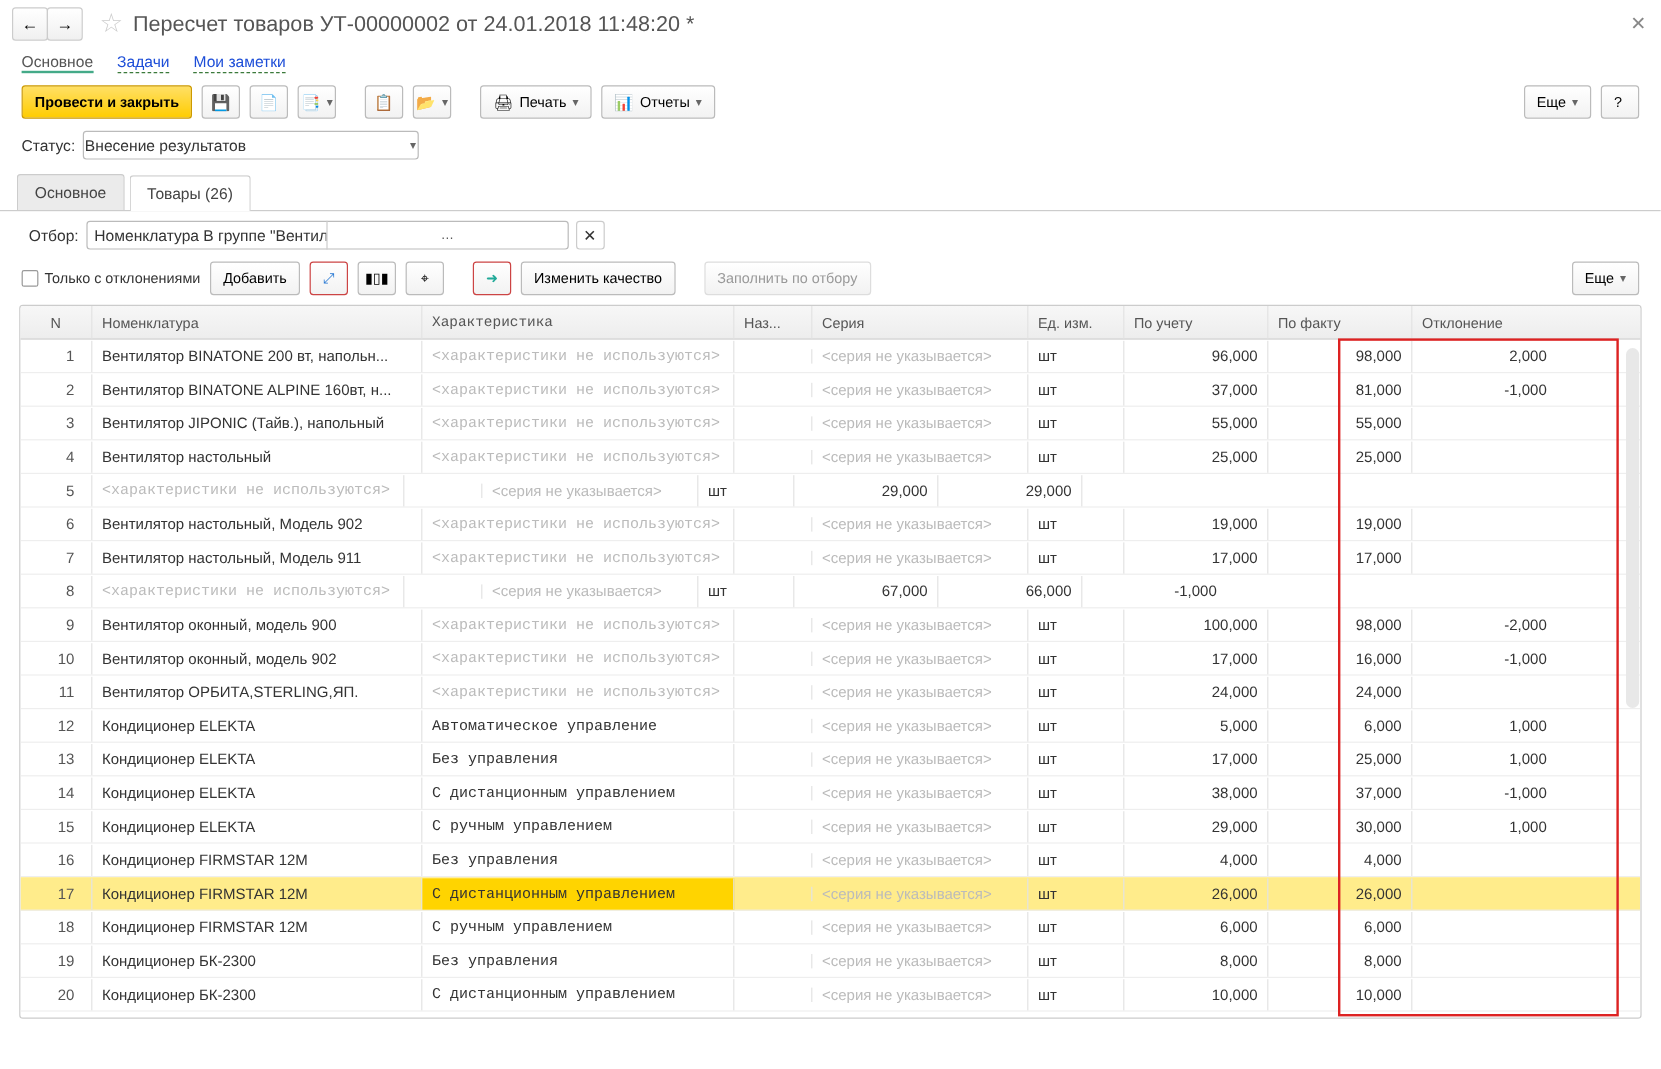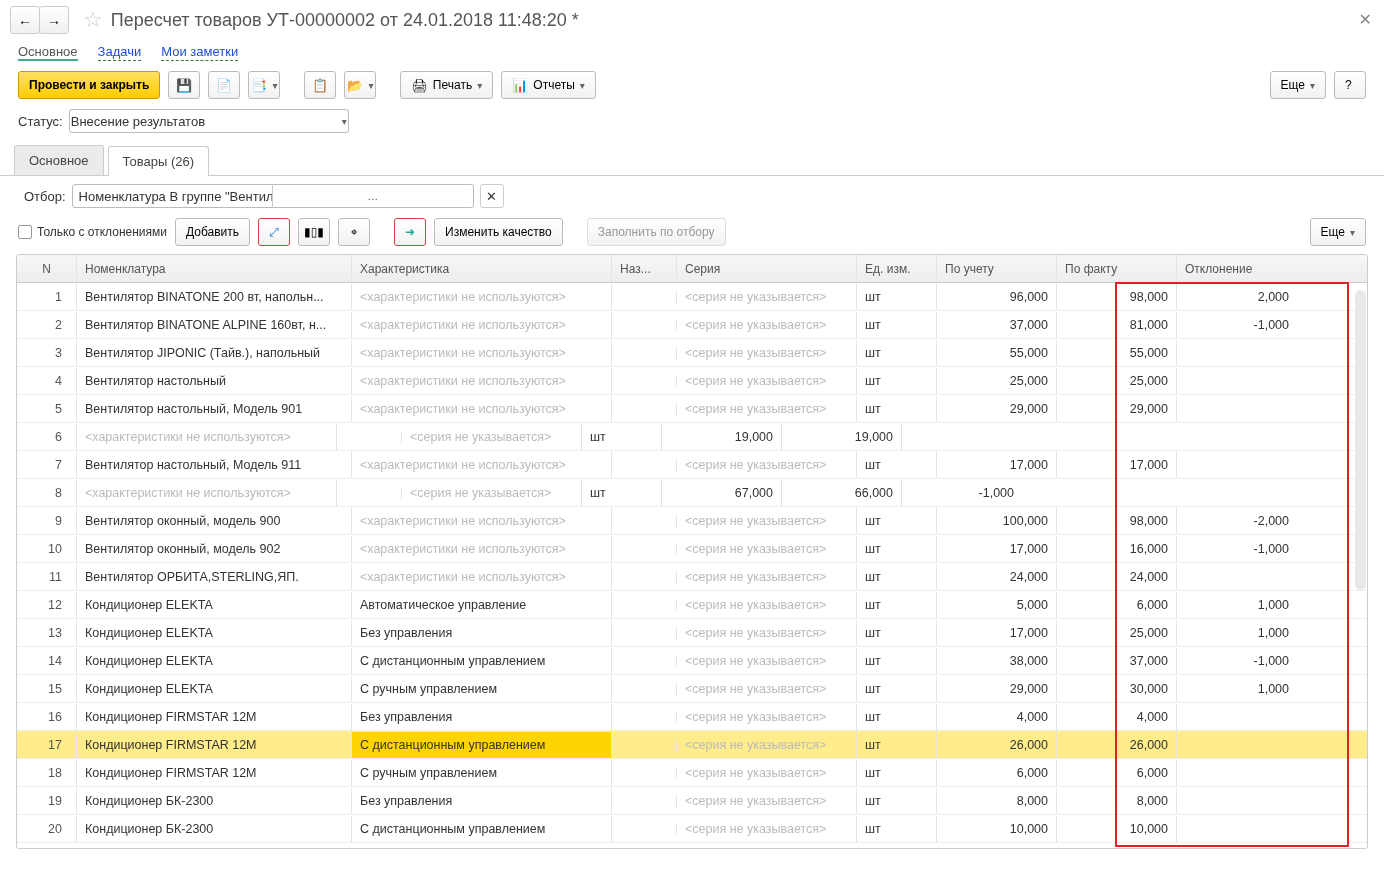--- a/index.html
+++ b/index.html
@@ -44,21 +44,21 @@
 .chk { width:14px; height:14px; border:1px solid #999; border-radius:2px; display:inline-block; vertical-align:middle; margin-right:5px;}
 .red-border { border-color:#c44 !important; }
 
 .table-wrap { margin:0 16px 8px; border:1px solid #ccc; height: 595px; overflow:hidden; position:relative; border-radius:3px; }
 .thead { display:flex; background:linear-gradient(#f7f7f7,#ededed); border-bottom:1px solid #ccc; height:28px; align-items:stretch; font-size:12px; color:#555;}
 .th, .td { border-right:1px solid #e3e3e3; padding:6px 8px; overflow:hidden; white-space:nowrap; text-overflow:ellipsis;}
 .th { display:flex; align-items:center; }
 .th:last-child, .td:last-child { border-right:none;}
 .c-n { width:60px; text-align:center; justify-content:center;}
 .c-name { width:275px; }
-.c-char { width:260px; }
+.c-char { width:260px;font-family:Liberation Mono, monospace; }
 .c-alt { width:65px; }
 .c-series { width:180px; }
 .c-unit { width:80px; }
 .c-acc { width:120px; text-align:right; }
 .c-fact { width:120px; text-align:right; }
 .c-dev { width:120px; text-align:right; }
 .tbody { overflow-y:auto; height:566px; }
 .tr { display:flex; height:28px; border-bottom:1px solid #eee; font-size:12.5px; align-items:center;}
 .td.c-n { color:#555; text-align:right; padding-right:14px; justify-content:flex-end; display:flex;}
 .placeholder { color:#bbb; }
@@ -224,31 +224,31 @@
           <div class="td c-char placeholder">&lt;характеристики не используются&gt;</div>
           <div class="td c-alt"></div>
           <div class="td c-series placeholder">&lt;серия не указывается&gt;</div>
           <div class="td c-unit">шт</div>
           <div class="td c-acc num">25,000</div>
           <div class="td c-fact num">25,000</div>
           <div class="td c-dev num"></div>
         </div>
         <div class="tr">
           <div class="td c-n">5</div>
-          <div class="td c-name">Вентилятор настольный, Модель 901</div>
           <div class="td c-char placeholder">&lt;характеристики не используются&gt;</div>
           <div class="td c-alt"></div>
           <div class="td c-series placeholder">&lt;серия не указывается&gt;</div>
           <div class="td c-unit">шт</div>
           <div class="td c-acc num">29,000</div>
           <div class="td c-fact num">29,000</div>
           <div class="td c-dev num"></div>
         </div>
         <div class="tr">
           <div class="td c-n">6</div>
+          <div class="td c-name">Вентилятор настольный, Модель 902</div>
           <div class="td c-char placeholder">&lt;характеристики не используются&gt;</div>
           <div class="td c-alt"></div>
           <div class="td c-series placeholder">&lt;серия не указывается&gt;</div>
           <div class="td c-unit">шт</div>
           <div class="td c-acc num">19,000</div>
           <div class="td c-fact num">19,000</div>
           <div class="td c-dev num"></div>
         </div>
         <div class="tr">
           <div class="td c-n">7</div>

